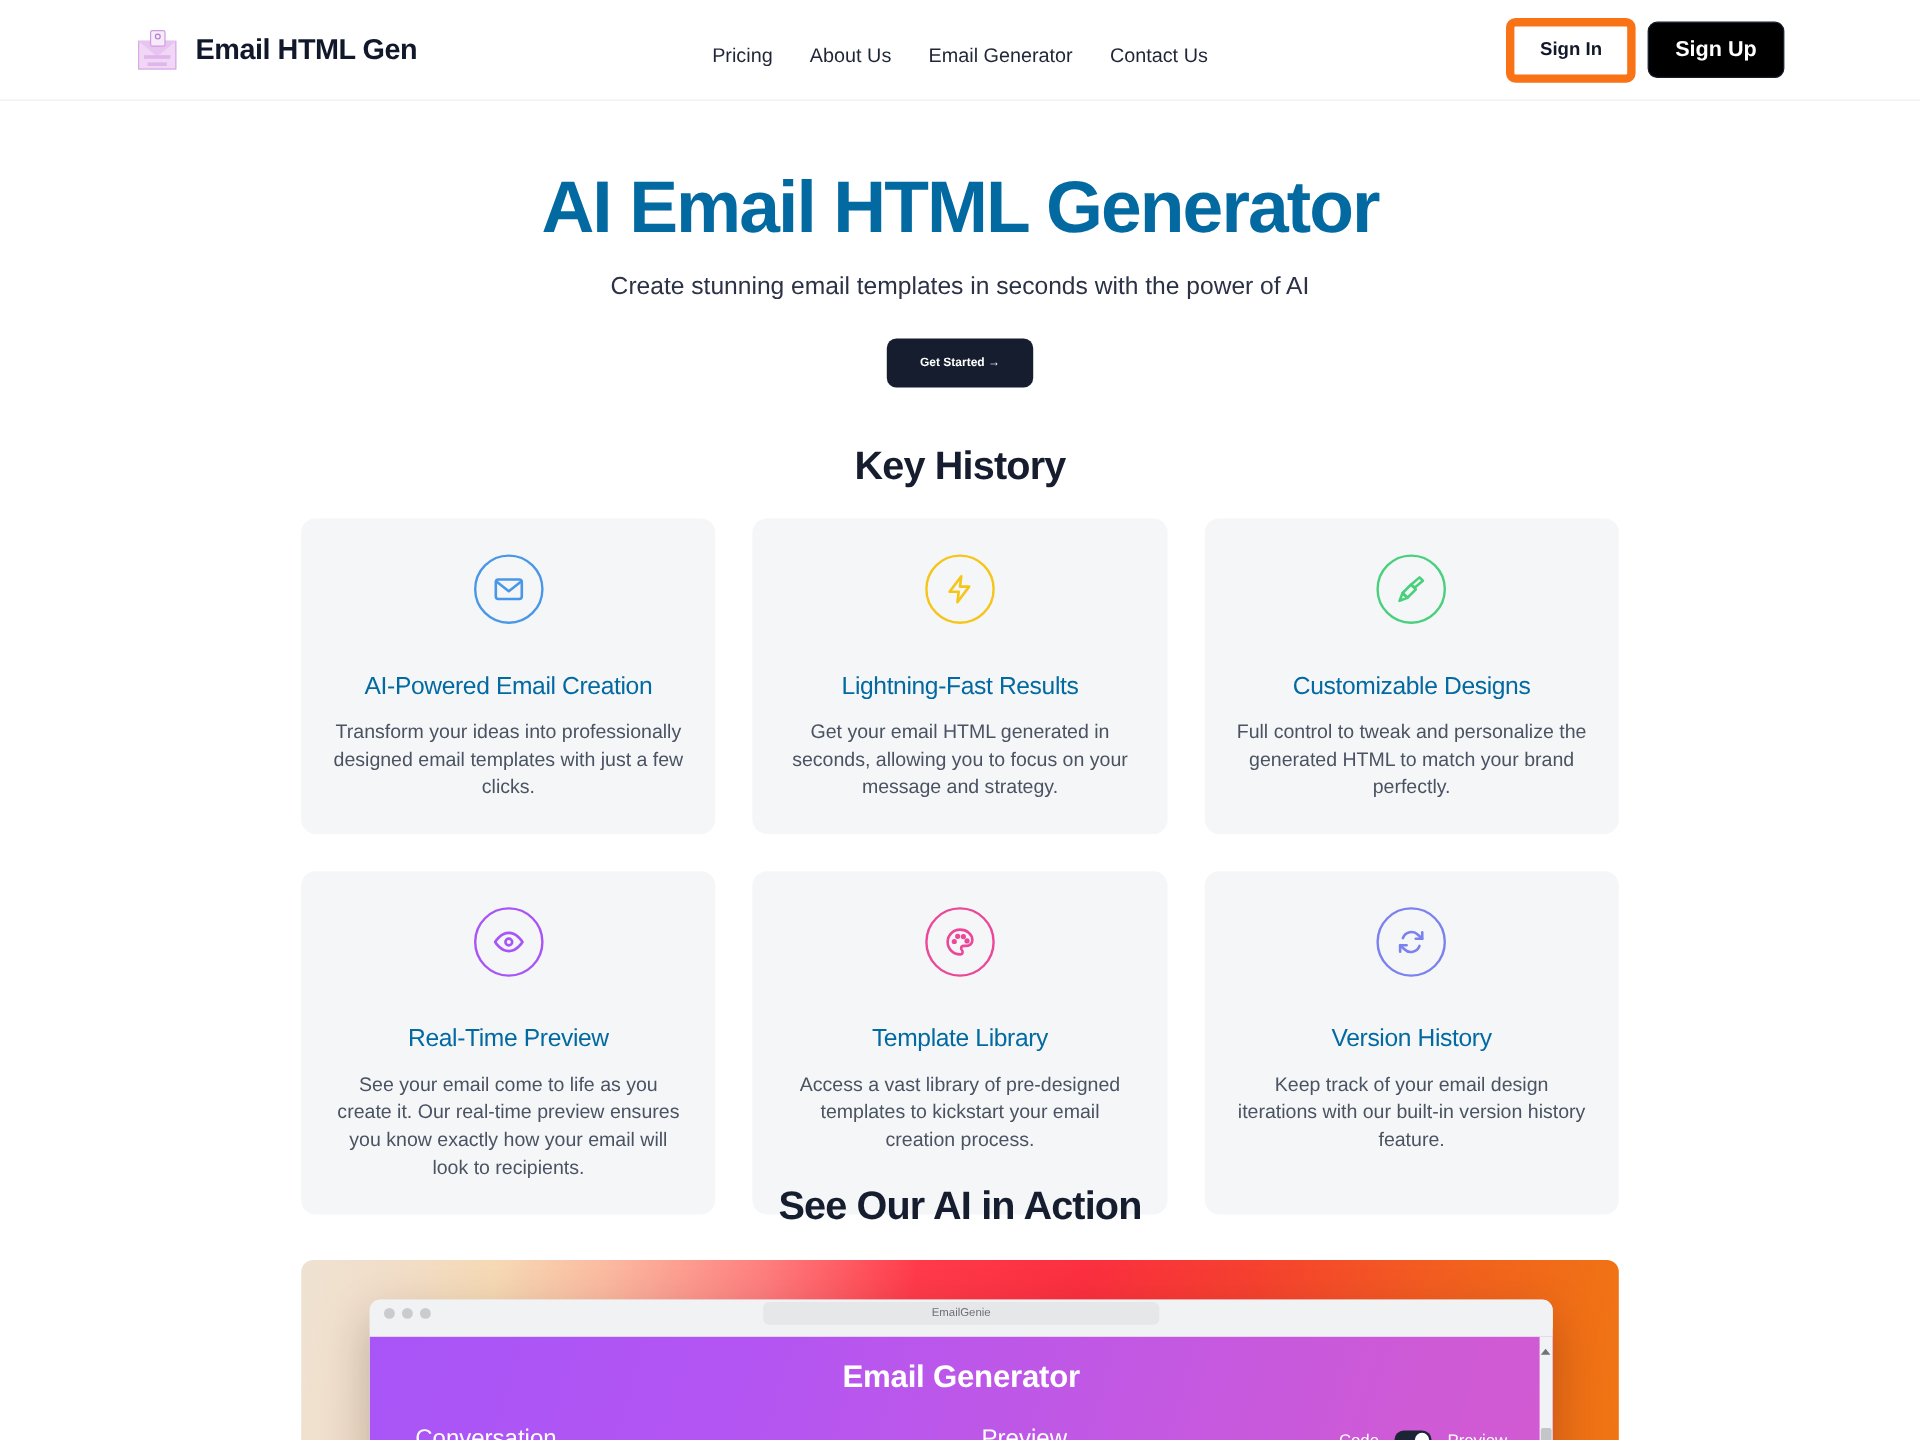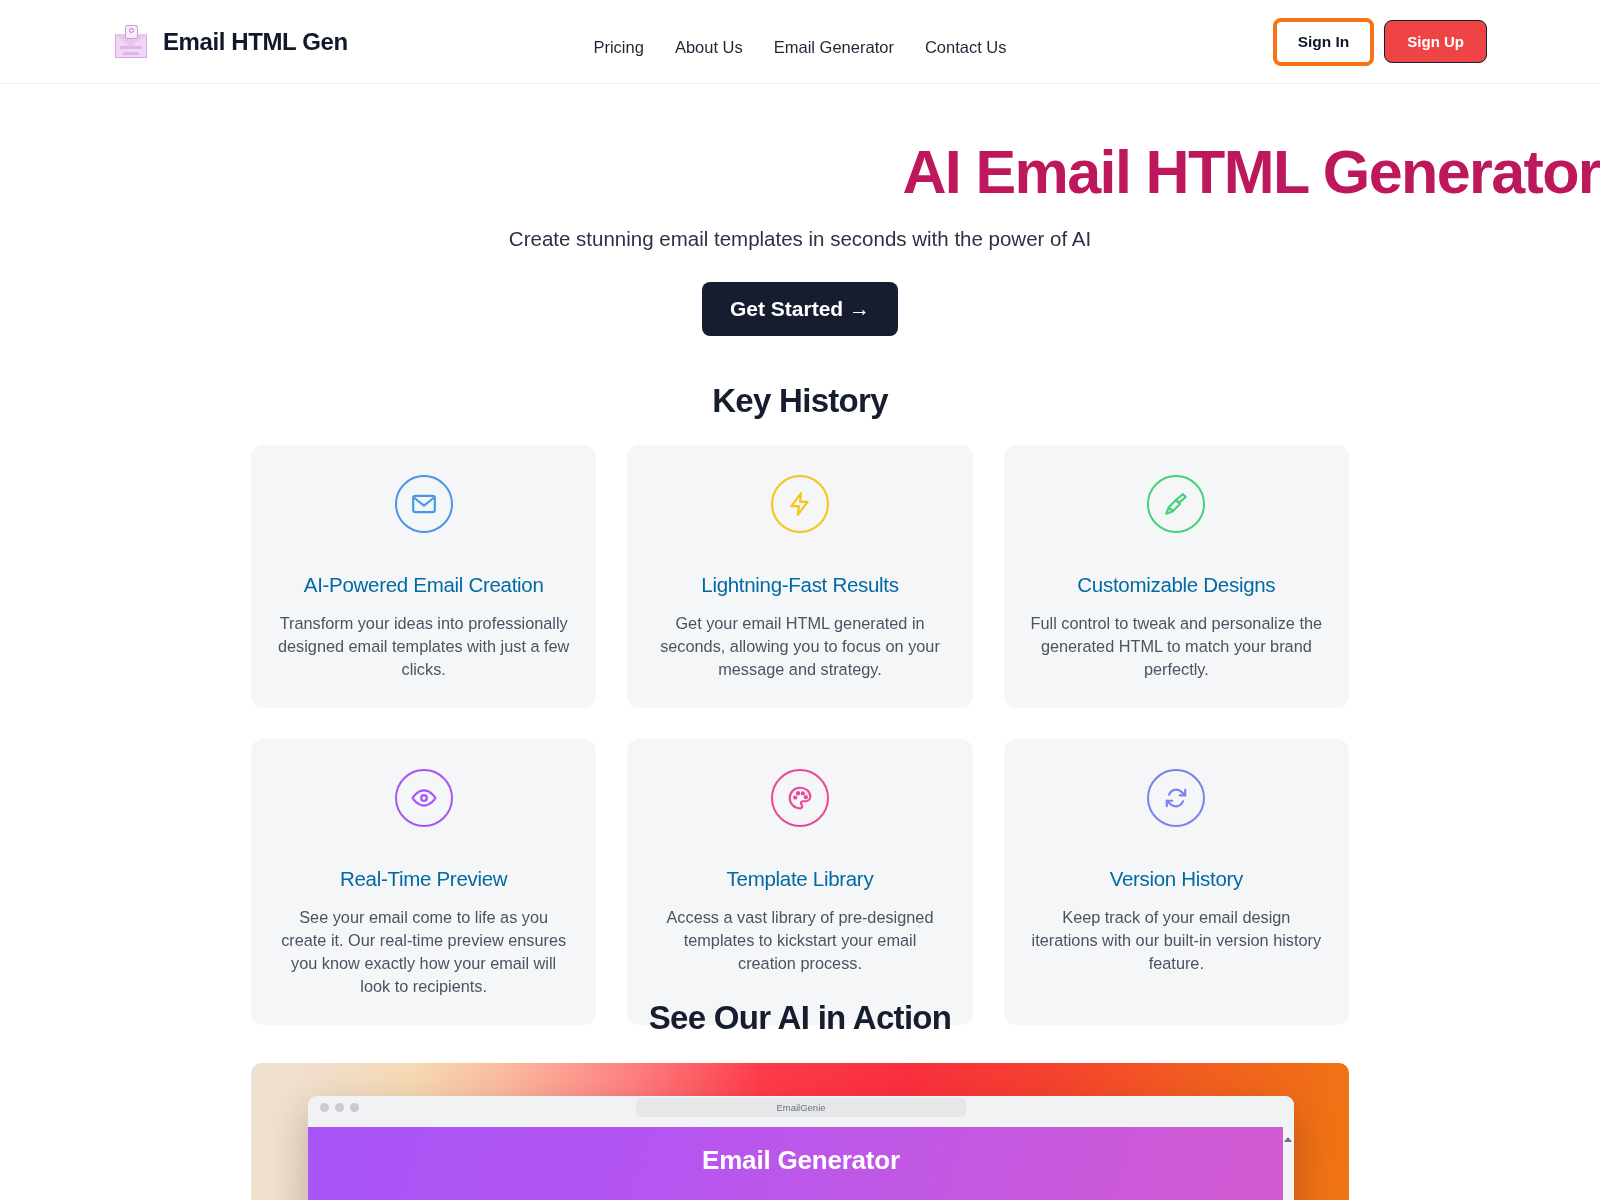--- a/index.html
+++ b/index.html
@@ -102,57 +102,56 @@
     right: 113px;
     display: flex;
     align-items: center;
     gap: 10px;
   }
   .btn-signin {
     font-size: 15.5px;
     font-weight: 700;
     color: #11182b;
     background: #fff;
-    border: 4px solid #f97316;
+    border: 7px solid #f97316;
     border-radius: 8px;
     padding: 11px 21px;
     cursor: pointer;
     font-family: inherit;
   }
   .btn-signup {
-    font-size: 15px;
+    font-size: 18px;
     font-weight: 700;
     color: #ffffff;
-    background: #ef4444;
+    background: #000000;
     border: 1px solid #151d2e;
     border-radius: 8px;
     padding: 12px 22px;
     cursor: pointer;
     font-family: inherit;
   }
 
   
   .hero { text-align: center; padding-top: 56px; }
   .hero h1 {
     font-size: 61px;
     font-weight: 700;
     letter-spacing: -1.6px;
-    color: #be185d;
+    color: #0369a1;
     line-height: 1.06;
-    text-align: right;
   }
   .hero p {
     margin-top: 22px;
     font-size: 20.5px;
     color: #2b3245;
     font-weight: 400;
   }
   .btn-getstarted {
     margin-top: 31px;
-    font-size: 21px;
+    font-size: 10px;
     font-weight: 700;
     color: #fff;
     background: #151d2e;
     border: none;
     border-radius: 8px;
     padding: 15px 28px;
     cursor: pointer;
     font-family: inherit;
   }
 

